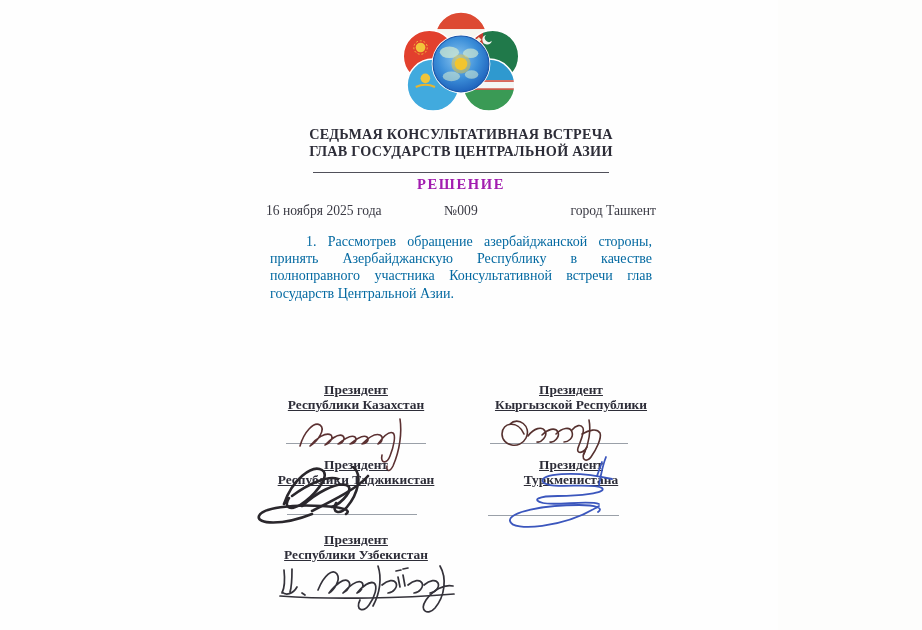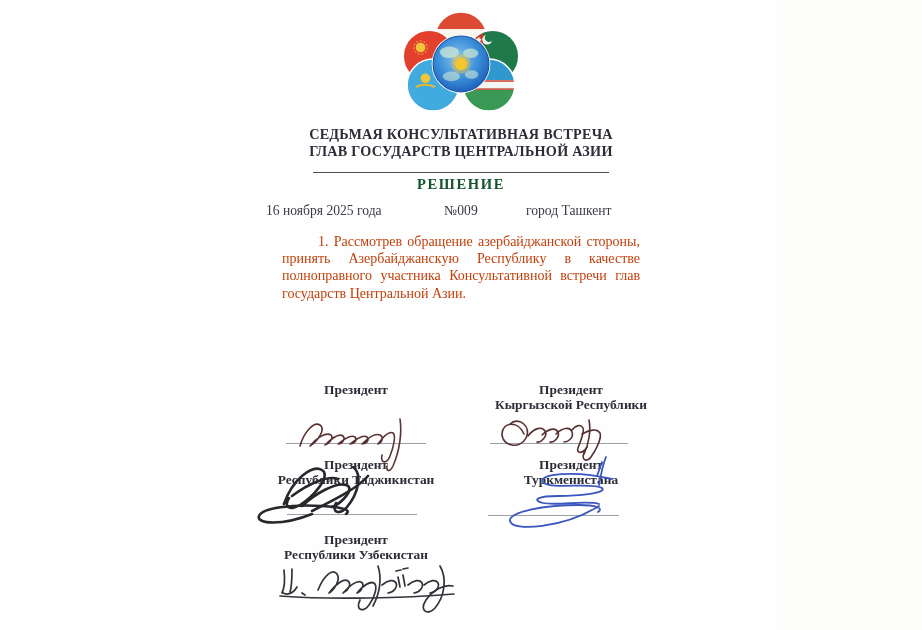--- a/index.html
+++ b/index.html
@@ -10,37 +10,37 @@
   }
   .page{position:relative;width:778px;height:630px;background:#fefefe;color:#35353e;}
   .content{position:absolute;left:266px;top:0;width:390px;}
 
   .emblem{display:block;margin:9px auto 0;width:118px;height:104px;}
 
   .title{margin-top:13px;text-align:center;font-weight:bold;
          font-size:14.2px;line-height:16.5px;letter-spacing:0.25px;color:#2d2d38;}
   .rule{margin:13px auto 0;width:296px;height:0;border-top:1.4px solid #50505a;}
   .doc-type{margin-top:3px;text-align:center;font-weight:bold;
-            font-size:14.6px;letter-spacing:1.6px;color:#14532d;}
+            font-size:14.6px;letter-spacing:1.6px;color:#a21caf;}
 
   .meta{display:flex;margin-top:10px;font-size:13.6px;color:#3a3a44;}
   .meta span{flex:1;}
   .meta .m-left{text-align:left;}
   .meta .m-mid{text-align:center;}
-  .meta .m-right{text-align:left;}
+  .meta .m-right{text-align:right;}
 
   .subject{margin-top:19px;text-align:center;font-weight:bold;
            font-size:14px;line-height:16.5px;color:#2d2d38;}
 
-  .body-par{margin:16px;font-size:14px;line-height:17.2px;
-            text-align:justify;text-indent:36px;color:#c2410c;}
+  .body-par{margin:4px;font-size:14px;line-height:17.2px;
+            text-align:justify;text-indent:36px;color:#0369a1;}
   .body-par.first{margin-top:14px;}
 
   .sig-label{position:absolute;text-align:center;font-weight:bold;
-             font-size:13.4px;line-height:14.5px;color:#2d2d38;}
+             font-size:13.4px;line-height:14.5px;color:#2d2d38;text-decoration:underline;}
   .sig-line{position:absolute;height:0;border-top:1px solid #9aa0a8;}
   .sig{position:absolute;}
   .sig path, .sig ellipse{fill:none;stroke-linecap:round;stroke-linejoin:round;}
 </style>
 </head>
 <body>
 
 <div class="page">
   <div class="content">
 
@@ -138,20 +138,21 @@
       <span class="m-mid">№009</span>
       <span class="m-right">город Ташкент</span>
     </div>
 
 
     <p class="body-par first">1. Рассмотрев обращение азербайджанской стороны, принять Азербайджанскую Республику в качестве полноправного участника Консультативной встречи глав государств Центральной Азии.</p>
   </div>
 
   <div class="sig-label" style="left:272px;top:383px;width:168px;">
     <div>Президент</div>
+    <div>Республики Казахстан</div>
   </div>
   <div class="sig-label" style="left:482px;top:383px;width:178px;">
     <div>Президент</div>
     <div>Кыргызской Республики</div>
   </div>
   <div class="sig-line" style="left:286px;top:443px;width:140px;"></div>
   <div class="sig-line" style="left:490px;top:443px;width:138px;"></div>
 
   <svg class="sig" style="left:288px;top:406px;" width="148" height="70" viewBox="0 0 148 70">
     <g stroke-width="1.6" stroke="#5c3132">

